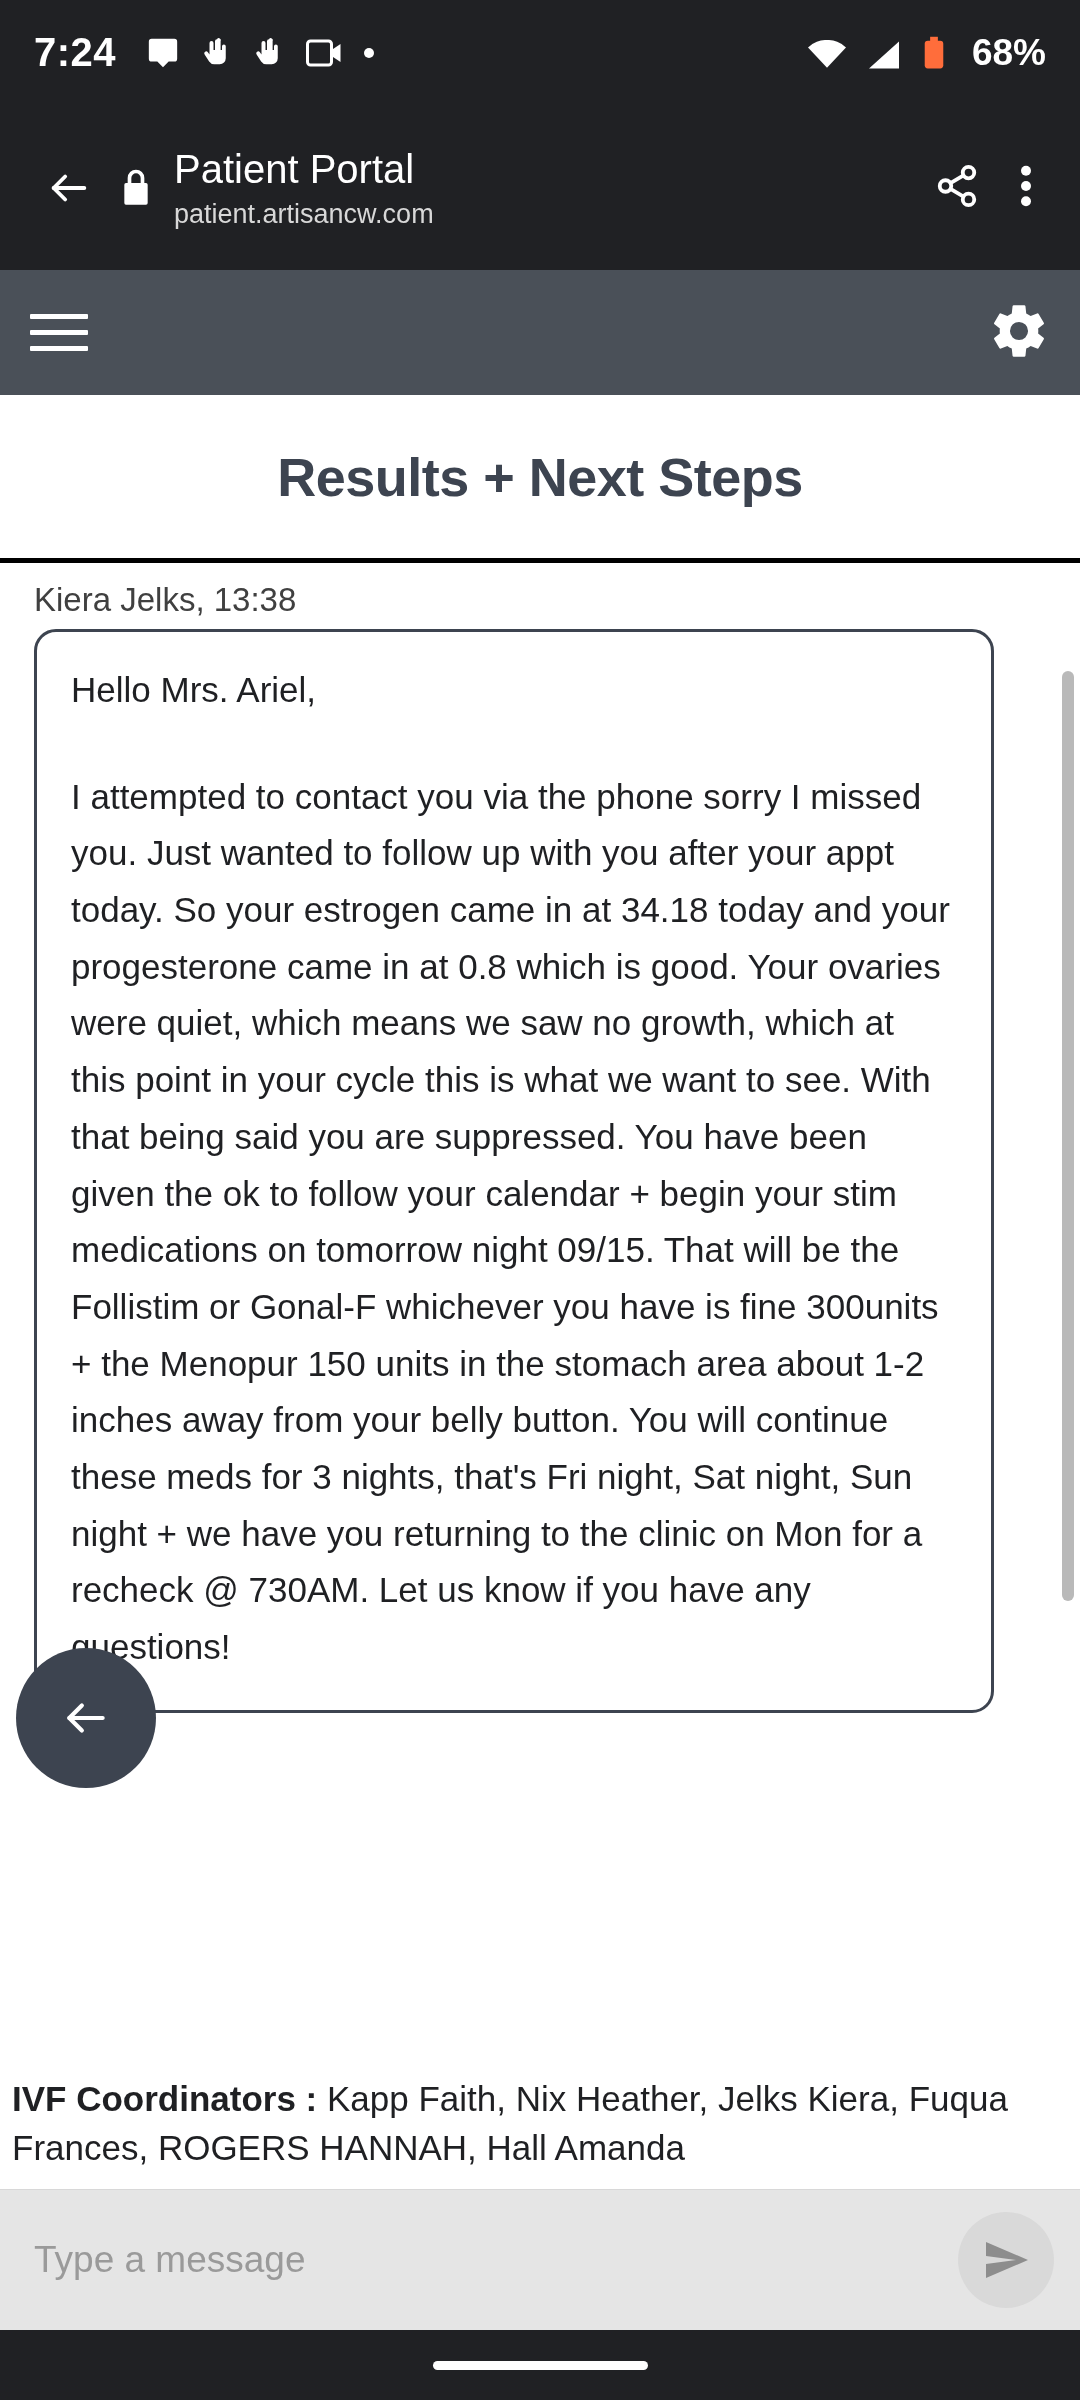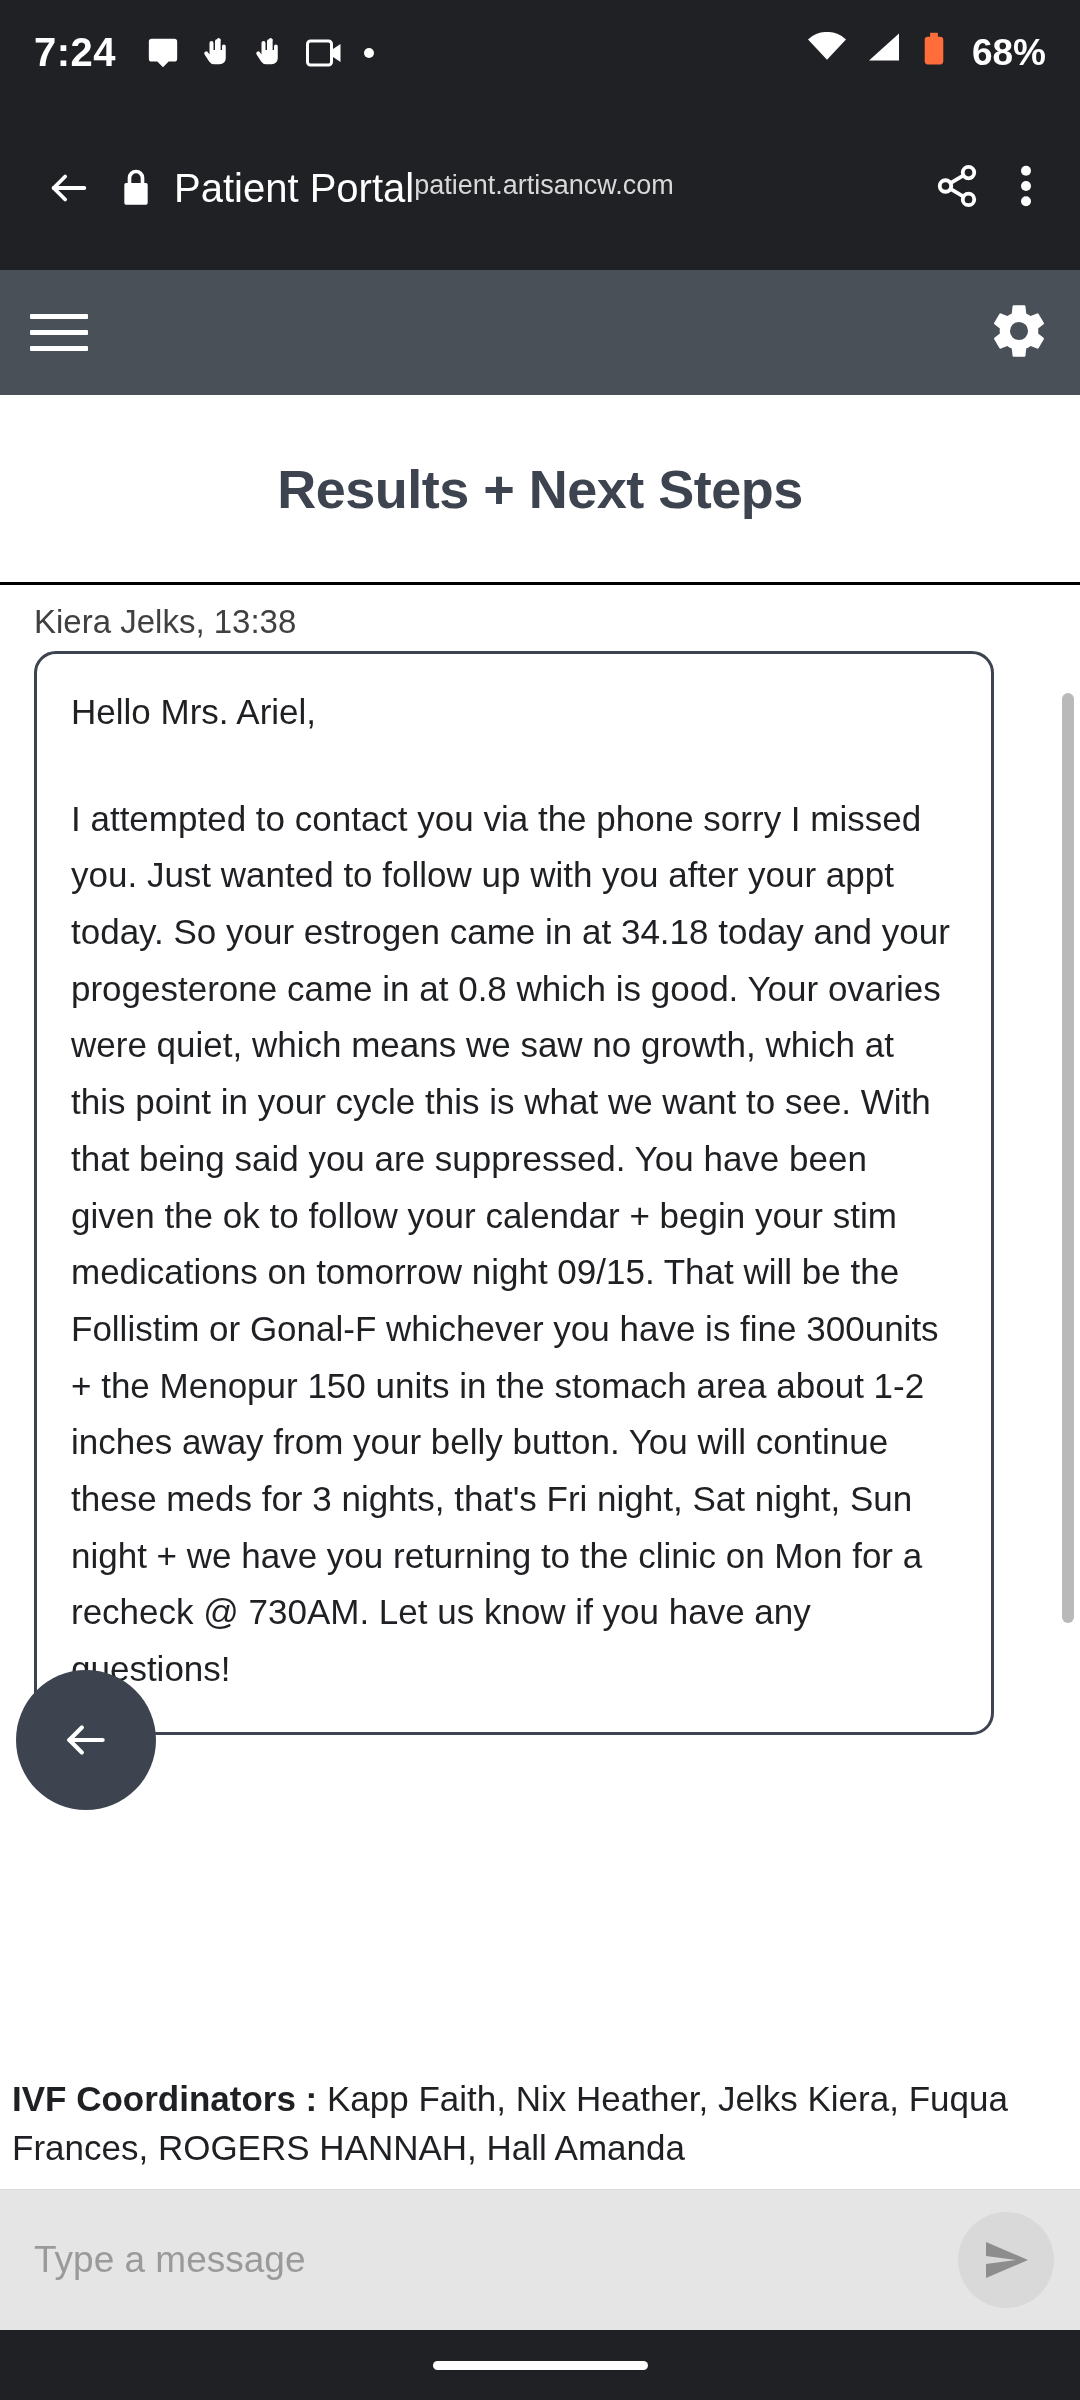--- a/index.html
+++ b/index.html
@@ -38,21 +38,21 @@
   .status-icons-left {
     display: flex;
     align-items: center;
     gap: 22px;
     margin-left: 30px;
   }
   .status-icons-left svg { display: block; }
   .status-right {
     margin-left: auto;
     display: flex;
-    align-items: flex-start;
+    align-items: flex-end;
     gap: 20px;
   }
   .battery-pct {
     font-size: 37px;
     font-weight: 700;
     margin-left: 6px;
   }
   .dot-small {
     width: 10px; height: 10px; border-radius: 50%;
     background: #ffffff;
@@ -64,47 +64,47 @@
     height: 165px;
     background: #202124;
     color: #ffffff;
     display: flex;
     align-items: center;
     padding: 0 30px;
     flex: 0 0 auto;
   }
   .back-arrow { width: 78px; display: flex; align-items: center; justify-content: center; }
   .lock-icon { width: 56px; display: flex; align-items: center; justify-content: center; }
-  .url-block { margin-left: 10px; display: flex; flex-direction: row; justify-content: center; }
+  .url-block { margin-left: 10px; display: flex; flex-direction: column; justify-content: center; }
   .site-title { font-size: 40px; font-weight: 400; line-height: 1.2; }
   .site-url { font-size: 27px; color: #d8d8d8; margin-top: 6px; }
   .app-bar-actions { margin-left: auto; display: flex; align-items: center; gap: 38px; padding-right: 16px; }
 
   
   .site-header {
     height: 125px;
     background: #4a5058;
     display: flex;
     align-items: center;
     justify-content: space-between;
     padding: 0 30px;
     flex: 0 0 auto;
   }
   .hamburger { width: 58px; display: flex; flex-direction: column; gap: 11px; padding: 4px 0; }
   .hamburger span { display: block; height: 5px; background: #ffffff; border-radius: 1px; }
 
   
   .page-title-wrap {
     background: #ffffff;
-    height: 190px;
+    height: 168px;
     display: flex;
     align-items: center;
     justify-content: center;
     flex: 0 0 auto;
-    border-bottom: 3px solid #000000;
+    border-bottom: 5px solid #000000;
   }
   .page-title {
     font-size: 54px;
     font-weight: 700;
     color: #3d4450;
     letter-spacing: -0.5px;
   }
 
   
   .thread {

